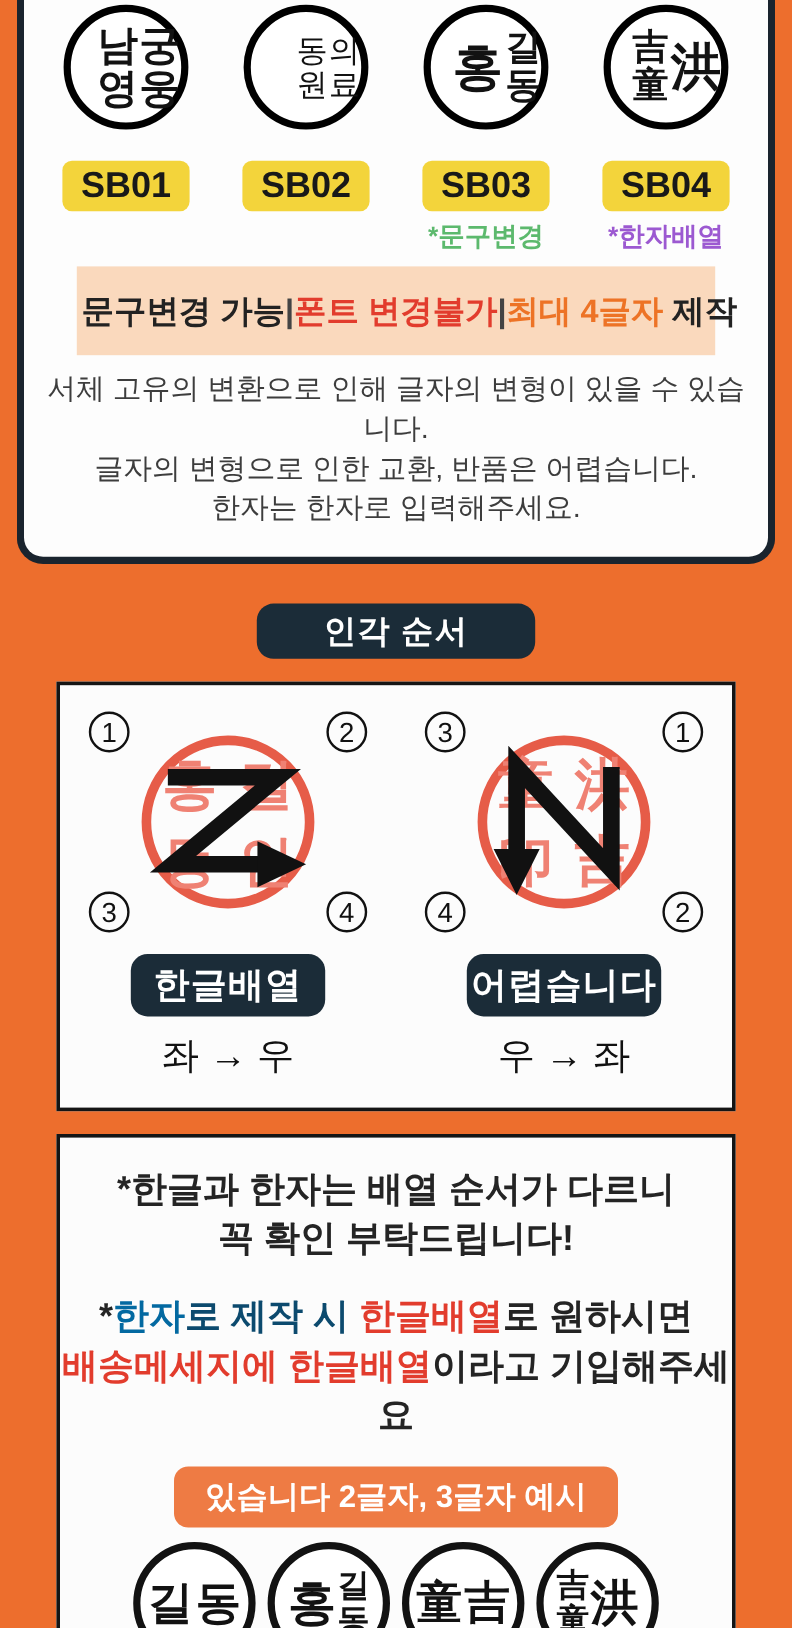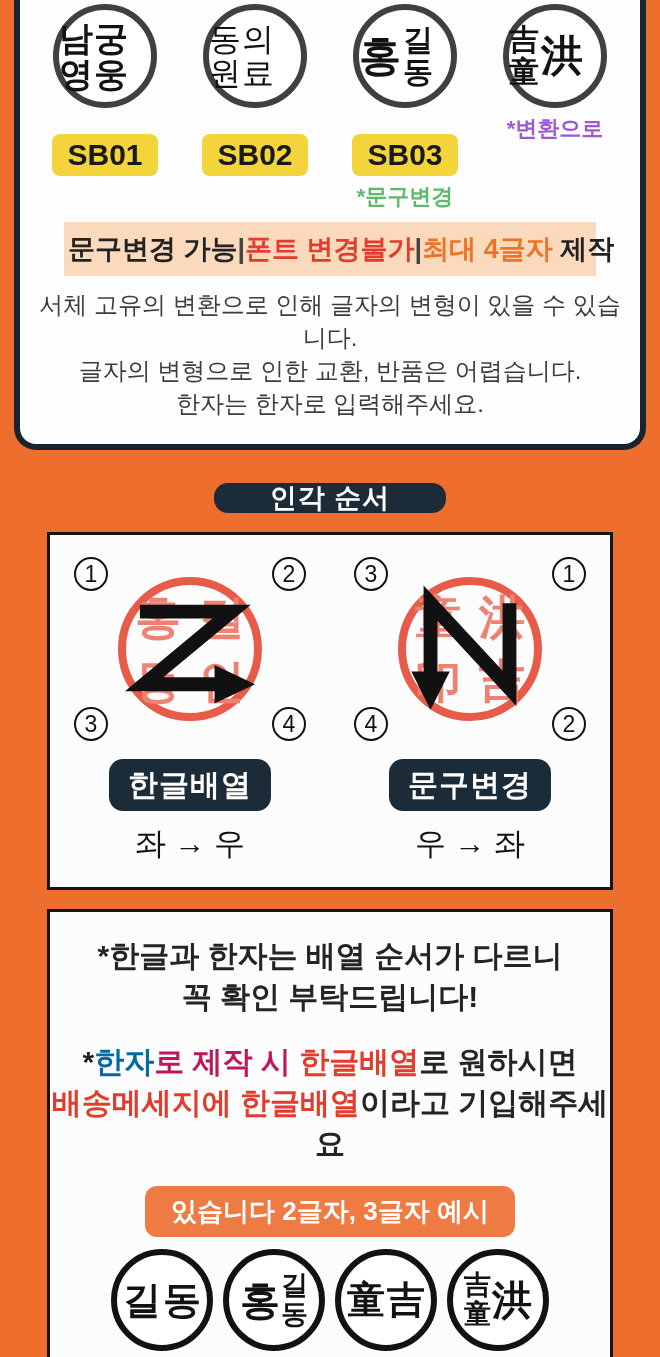--- a/index.html
+++ b/index.html
@@ -20,48 +20,48 @@
   
   .card-top{
     margin:0 14px;background:#FDFDFD;
     border:6px solid #1A242E;border-top:none;
     border-radius:0 0 22px 22px;
     padding:4px 10px 24px;
   }
   .stamps-row{display:flex;justify-content:space-around;align-items:flex-start;}
   .sample{display:flex;flex-direction:column;align-items:center;width:25%;}
   .stamp{
-    width:104px;height:104px;border:6px solid #404040;border-radius:50%;
-    display:flex;align-items:center;justify-content:flex-start;background:#fff;
+    width:104px;height:104px;border:6px solid #000000;border-radius:50%;
+    display:flex;align-items:center;justify-content:flex-end;background:#fff;
     line-height:1;color:#121212;flex-shrink:0;
   }
   .stamp .rows{display:flex;flex-direction:column;align-items:center;gap:2px;
     font-size:34px;font-weight:800;letter-spacing:1px;}
-  .stamp.thin .rows{font-weight:400;font-size:32px;}
+  .stamp.thin .rows{font-weight:400;font-size:26px;}
   .stamp-lr{display:flex;align-items:center;gap:2px;}
   .stamp-lr .big{font-size:42px;font-weight:800;}
   .stamp-lr .col{display:flex;flex-direction:column;gap:2px;font-size:30px;font-weight:800;}
   .sb-badge{
     margin-top:26px;width:106px;height:42px;background:var(--c-yellow);
     border-radius:8px;display:flex;align-items:center;justify-content:center;
     font-size:30px;font-weight:700;color:#191919;
   }
   .caption{margin-top:6px;height:24px;font-size:22px;font-weight:800;}
   .caption.green{color:var(--c-green);}
   .caption.purple{color:var(--c-purple);}
   .notice-bar{
     margin:16px 34px 0;background:var(--c-peach);
-    padding:9px 4px;text-align:center;
+    padding:19px 4px;text-align:center;
     font-size:27px;font-weight:800;white-space:nowrap;
   }
   .desc{margin-top:12px;text-align:center;font-size:24px;line-height:1.38;color:var(--c-body);}
 
   
   .order-badge{
-    margin:33px auto 0;width:232px;height:30px;background:var(--c-navy);
+    margin:33px auto 0;width:232px;height:46px;background:var(--c-navy);
     border-radius:14px;display:flex;align-items:center;justify-content:center;
     color:#fff;font-size:27px;font-weight:800;letter-spacing:1px;
   }
 
   
   .card{width:566px;margin:19px auto 0;background:#FCFCFC;border:3px solid #151515;}
   .card-order{padding:16px 0 22px;display:flex;}
   .order-col{width:50%;display:flex;flex-direction:column;align-items:center;}
   .stamp-wrap{position:relative;width:236px;height:196px;}
   .num{
@@ -152,21 +152,22 @@
     <div class="sample">
       <div class="stamp">
         <div class="stamp-lr">
           <span class="col">
             <span>吉</span>
             <span>童</span>
           </span>
           <span class="big">洪</span>
         </div>
       </div>
-      <div class="caption purple">*변환으로</div>
+      <div class="sb-badge">SB04</div>
+      <div class="caption purple">*한자배열</div>
     </div>
   </div>
 
   <div class="notice-bar"><span style="color: rgb(34, 34, 34);">문구변경 가능</span><span style="color: rgb(68, 68, 68);">|</span><span style="color: rgb(226, 60, 45);">폰트 변경불가</span><span style="color: rgb(68, 68, 68);">|</span><span style="color: rgb(237, 115, 38);">최대 4글자</span><span style="color: rgb(34, 34, 34);"> 제작</span></div>
 
   <p class="desc">
     <span>서체 고유의 변환으로 인해 글자의 변형이 있을 수 있습니다.</span><br>
     <span>글자의 변형으로 인한 교환, 반품은 어렵습니다.</span><br>
     <span>한자는 한자로 입력해주세요.</span>
   </p>
@@ -207,32 +208,32 @@
         <span>童</span>
         <span>洪</span>
         <span>印</span>
         <span>吉</span>
       </div>
       <svg class="arrow-svg" viewBox="0 0 150 150">
         <path d="M112 32 V112 L38 32 V98" fill="none" stroke="#111" stroke-width="13"></path>
         <polygon points="20,96 56,96 38,132" fill="#111"></polygon>
       </svg>
     </div>
-    <div class="arr-badge">문구변경</div>
+    <div class="arr-badge">어렵습니다</div>
     <div class="direction">우 → 좌</div>
   </div>
 </section>
 
 <section class="card card-notes">
   <p class="note-p">
     <span>*한글과 한자는 배열 순서가 다르니</span><br>
     <span>꼭 확인 부탁드립니다!</span>
   </p>
   <p class="note-p">
-    <span><span style="color: rgb(36, 36, 36);">*</span><span style="color: #0369a1;">한자</span><span style="color: #be185d;">로 제작 시 </span><span style="color: rgb(226, 60, 45);">한글배열</span><span style="color: rgb(36, 36, 36);">로 원하시면</span></span><br>
+    <span><span style="color: rgb(36, 36, 36);">*</span><span style="color: #0369a1;">한자</span><span style="color: #0c4a6e;">로 제작 시 </span><span style="color: rgb(226, 60, 45);">한글배열</span><span style="color: rgb(36, 36, 36);">로 원하시면</span></span><br>
     <span><span style="color: rgb(226, 60, 45); text-align: center;">배송메세지에 한글배열</span><span style="color: rgb(36, 36, 36);">이라고 기입해주세요</span></span>
   </p>
 
   <div>
     <span class="ex-badge">있습니다 2글자, 3글자 예시</span>
   </div>
 
   <div class="ex-stamps">
     <div class="bstamp">
       <span class="pair">

